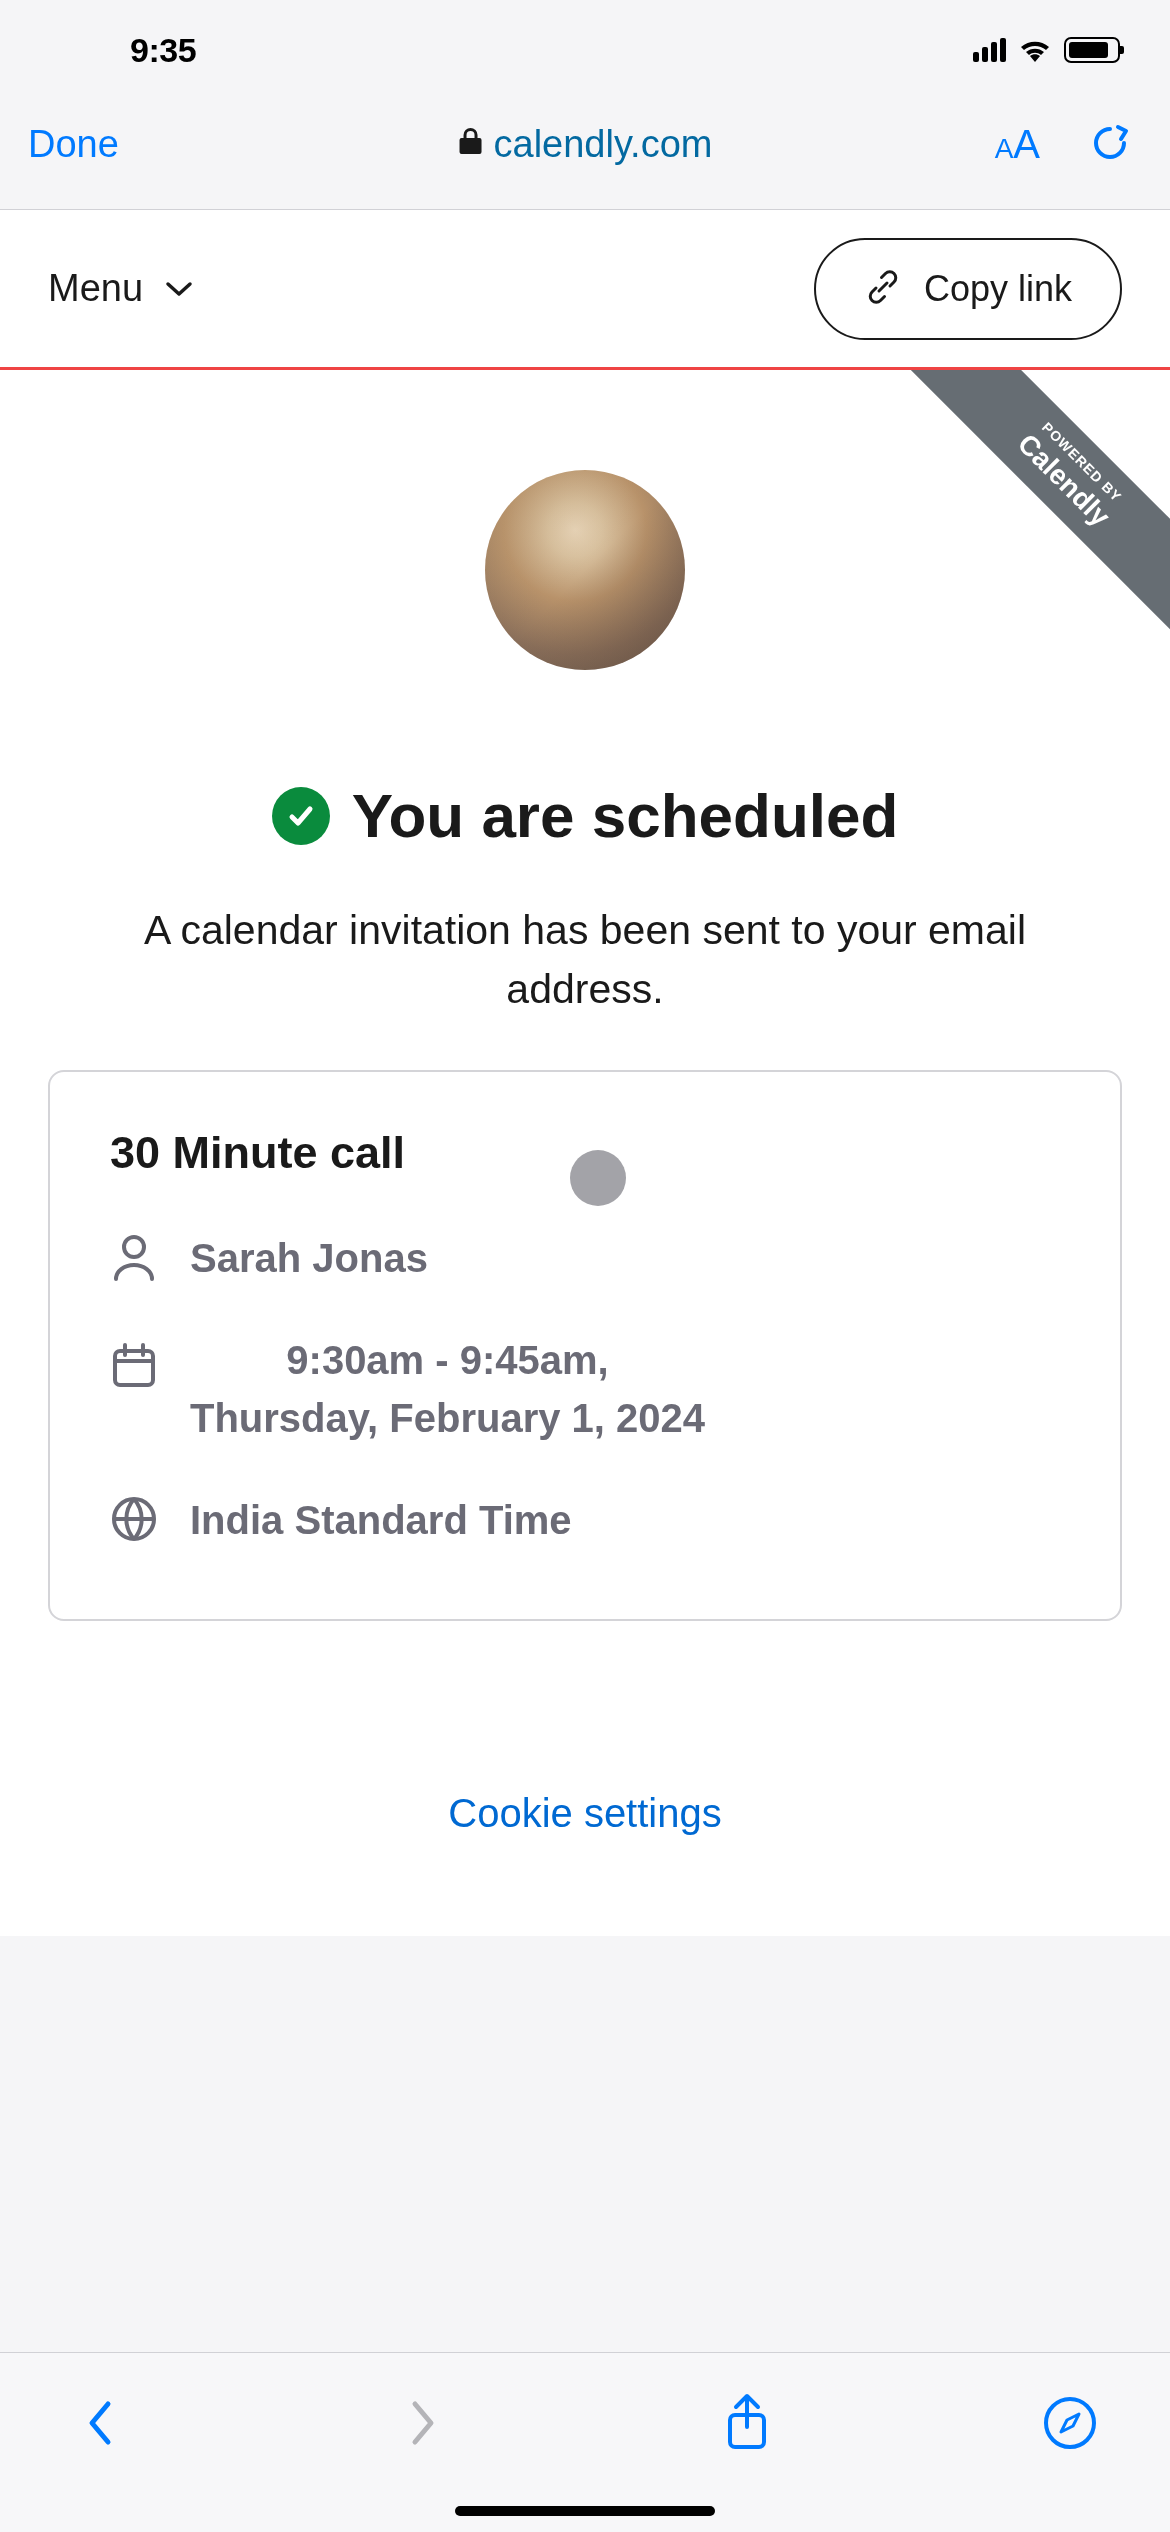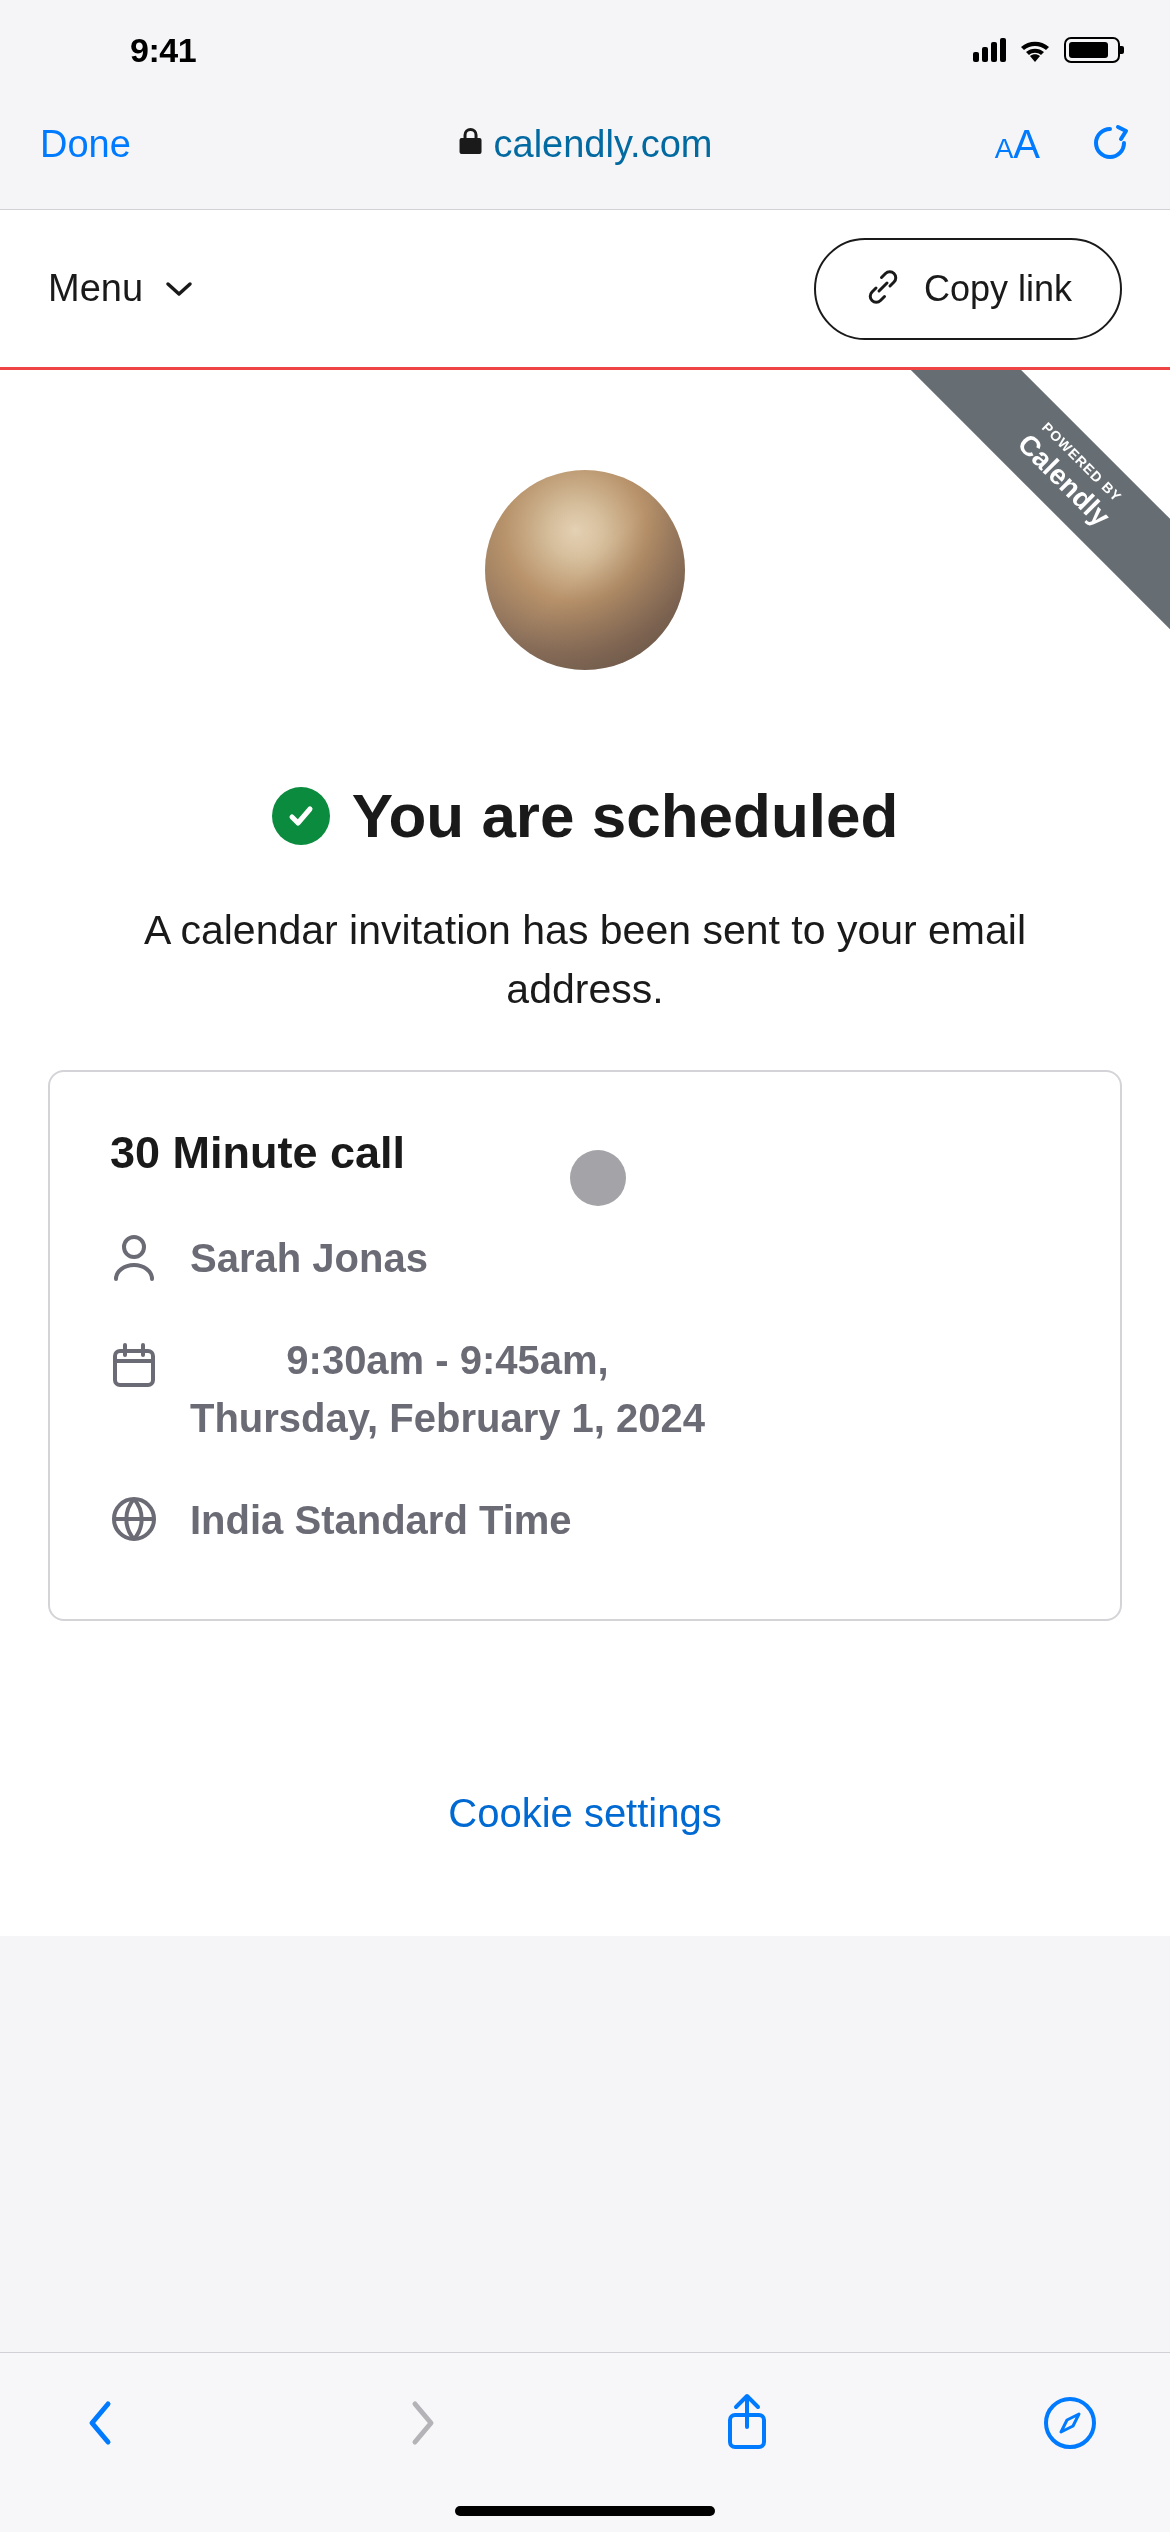--- a/index.html
+++ b/index.html
@@ -73,21 +73,21 @@
       background: #000;
       border-radius: 3px;
     }
 
     
     .browser-chrome {
       height: 110px;
       display: flex;
       align-items: center;
       justify-content: space-between;
-      padding: 0 40px 20px 40px;
+      padding: 0 40px 20px 28px;
       background: #f5f5f7;
       border-bottom: 1px solid #d1d1d6;
     }
     .done-btn {
       font-size: 38px;
       color: #007aff;
       font-weight: 400;
     }
     .url-container {
       display: flex;
@@ -341,21 +341,21 @@
       width: 260px;
       height: 10px;
       background: #000;
       border-radius: 10px;
     }
   </style>
 </head>
 <body>
 
 <div class="status-bar">
-  <div class="status-time">9:41</div>
+  <div class="status-time">9:35</div>
   <div class="status-icons">
     <div class="signal-icon">
       <div class="signal-bar" style="height:10px"></div>
       <div class="signal-bar" style="height:15px"></div>
       <div class="signal-bar" style="height:20px"></div>
       <div class="signal-bar" style="height:24px"></div>
     </div>
     <div class="wifi-icon">
       <svg width="34" height="26" viewBox="0 0 34 26">
         <path d="M17 25 L12 19 C15 16.5 19 16.5 22 19 Z M8 15 C13 10.5 21 10.5 26 15 L23 18 C19.5 15 14.5 15 11 18 Z M3 10 C11 3 23 3 31 10 L28 13 C21.5 7.5 12.5 7.5 6 13 Z" fill="#000"></path>

